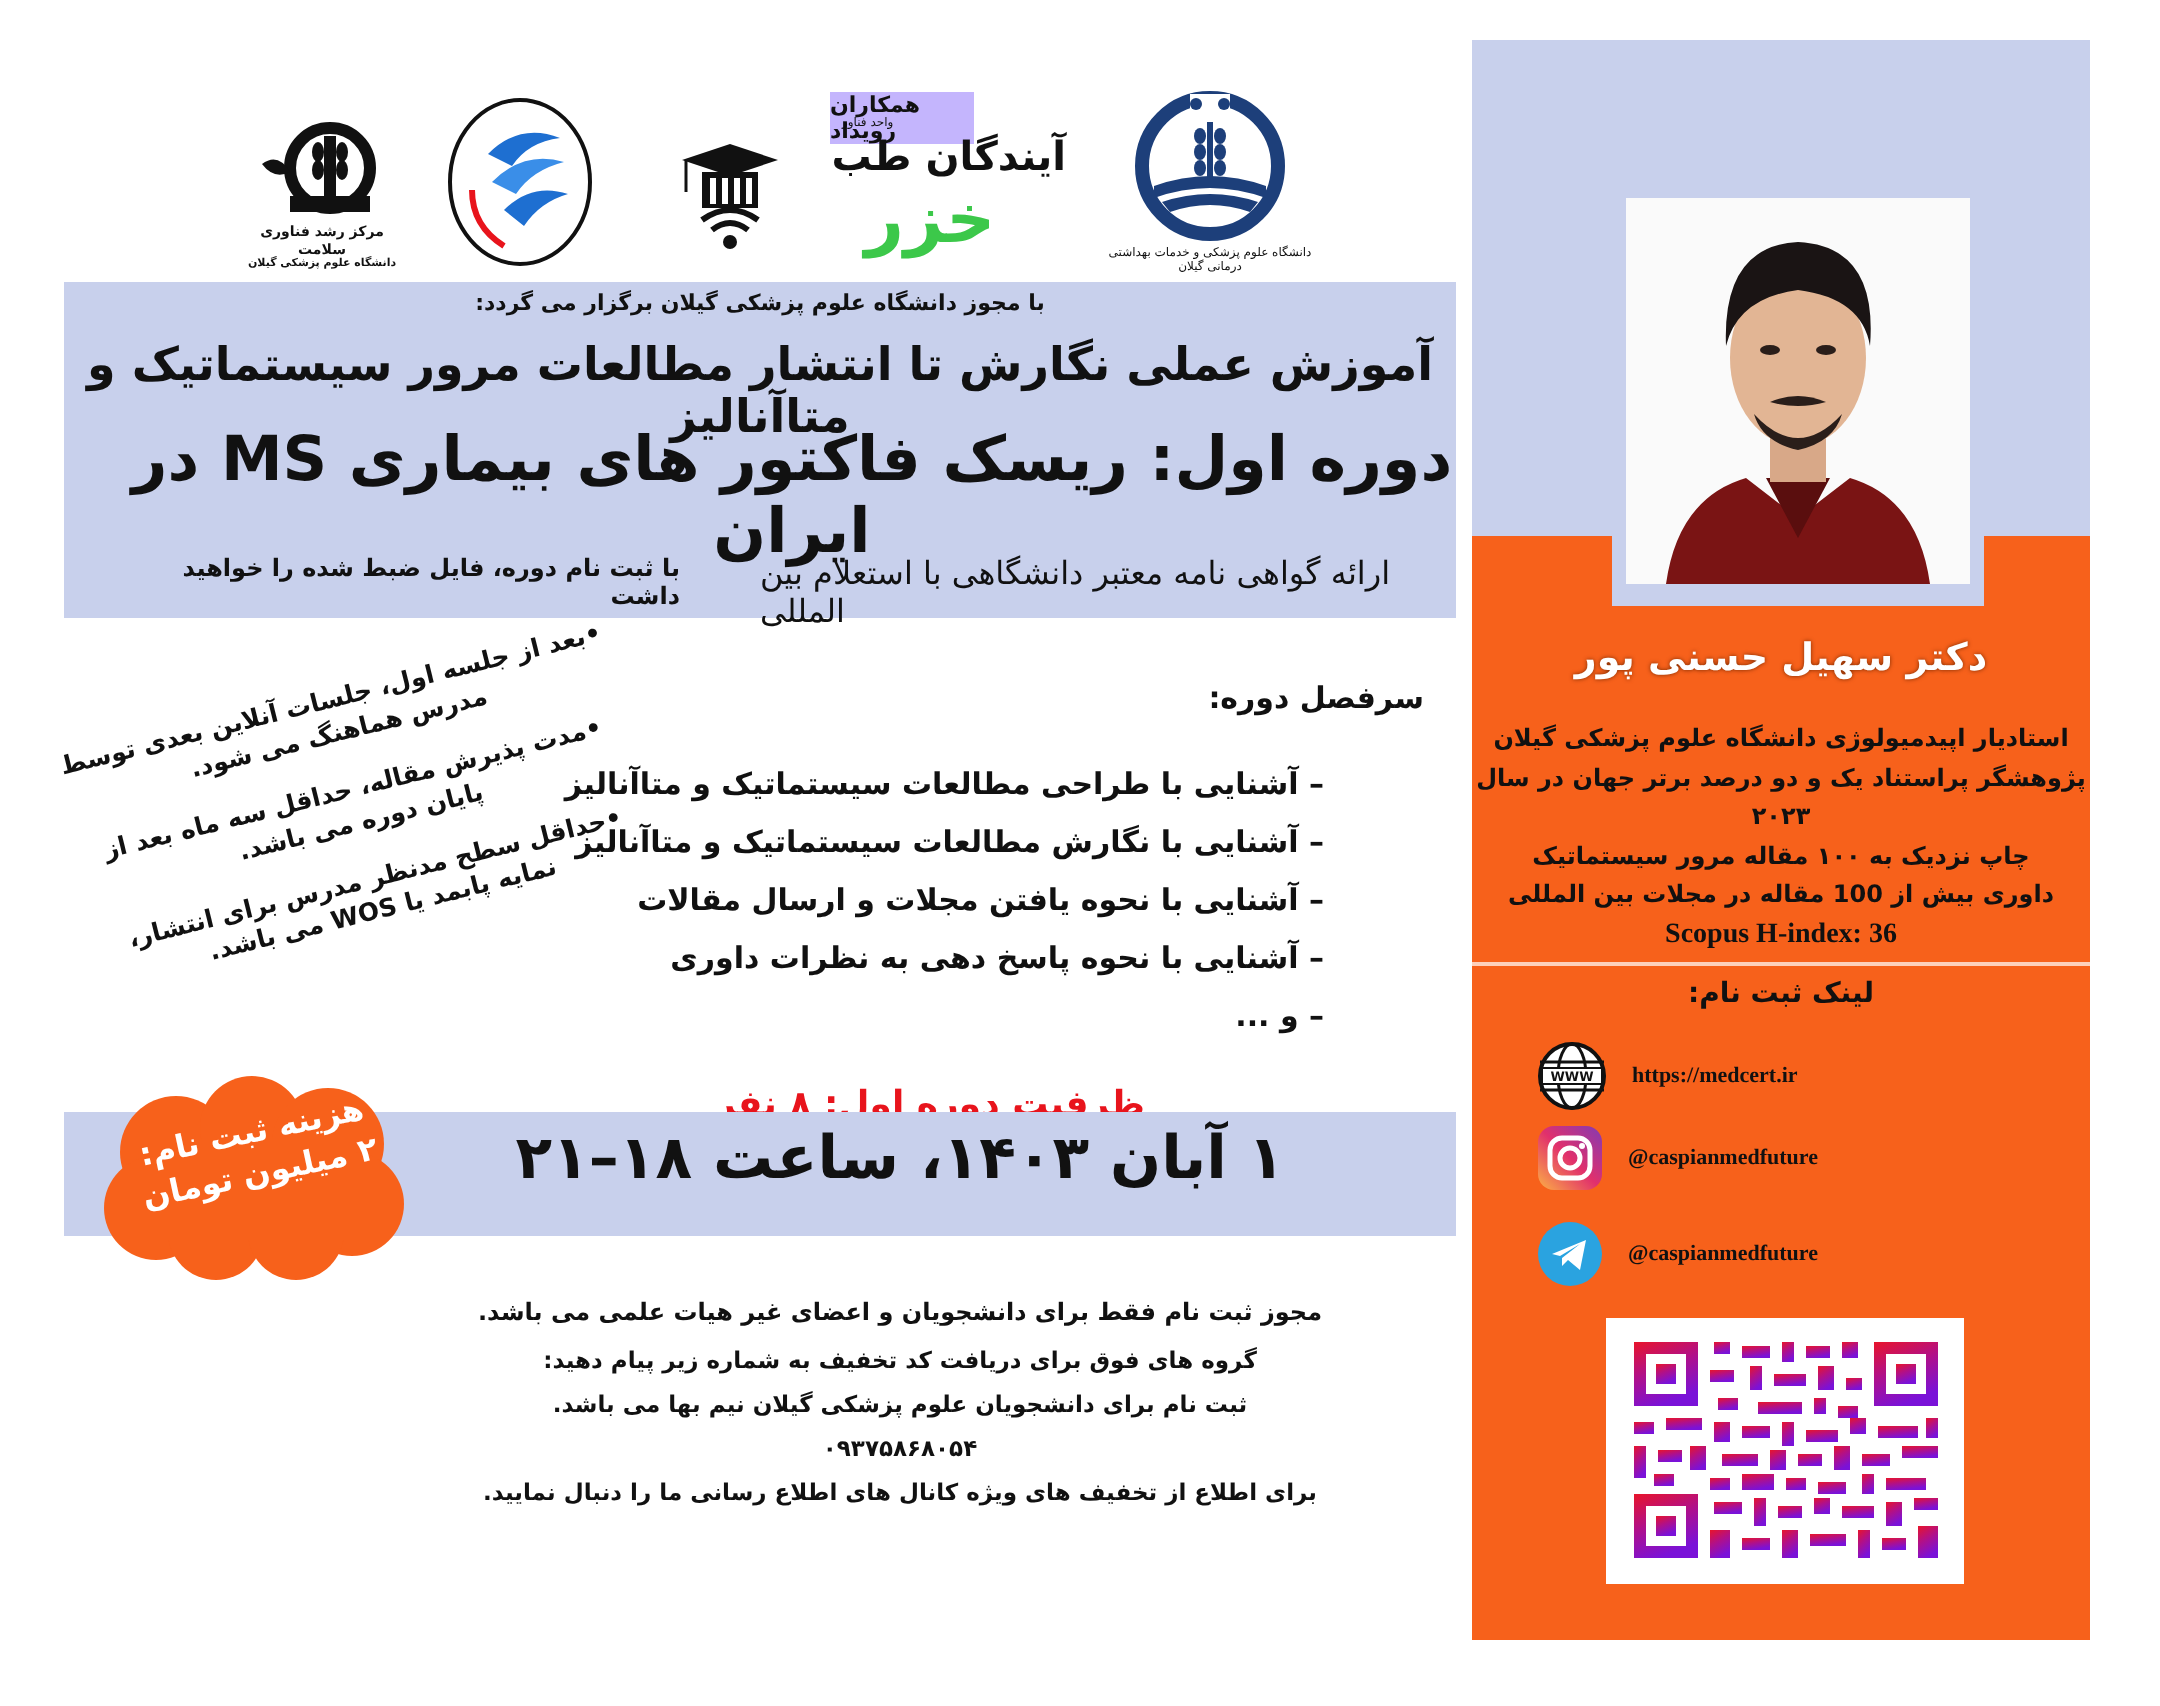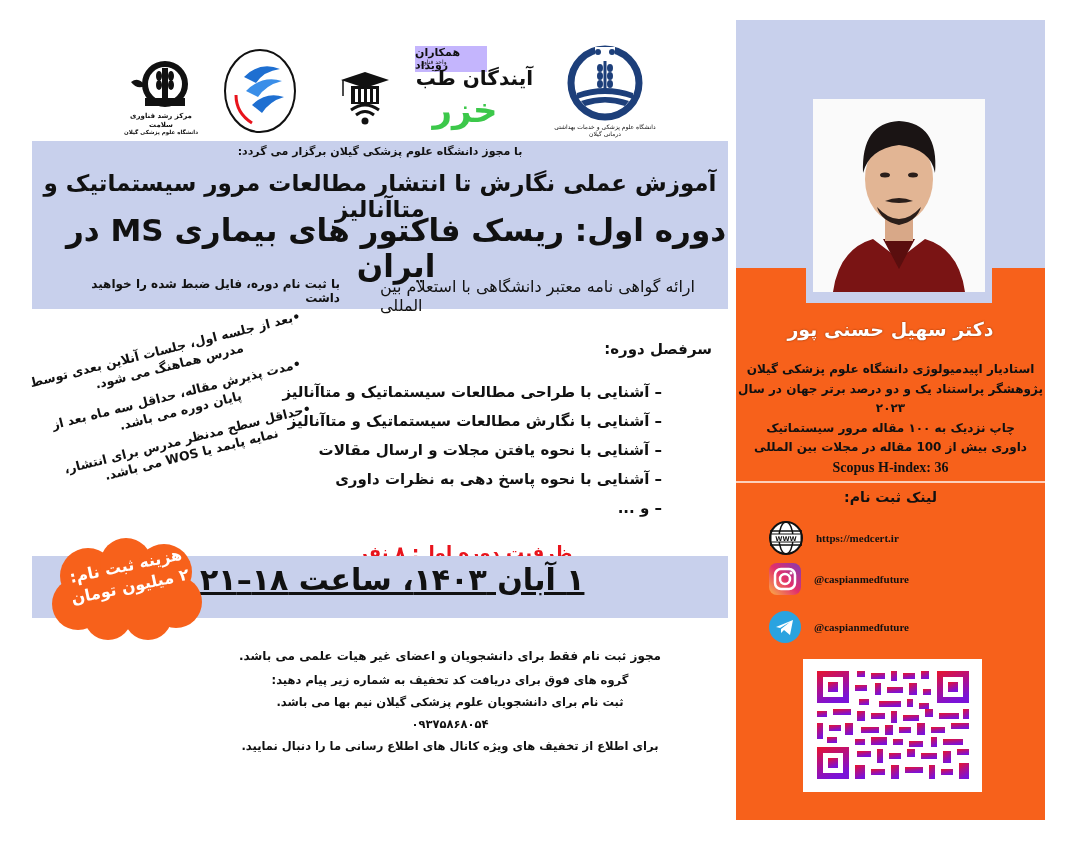--- a/index.html
+++ b/index.html
@@ -26,21 +26,21 @@
   .note { margin-bottom: 12px; }
 
   
   .syllabus { left: 300px; top: 340px; width: 412px; text-align: right; }
   .syllabus-title { font-size: 15px; font-weight: bold; margin-bottom: 20px; }
   .syllabus-item { font-size: 15px; font-weight: bold; line-height: 29px; padding-right: 50px; white-space: nowrap; }
   .capacity { left: 300px; top: 526px; width: 330px; text-align: center; font-size: 18px; font-weight: bold; color: #e8141c; margin-top: 16px; }
 
   
   .date-band { left: 32px; top: 556px; width: 696px; height: 62px; background: #c8d0ec; }
-  .date-text { left: 200px; top: 562px; width: 500px; text-align: left; font-size: 30px; font-weight: bold; text-decoration: underline; }
+  .date-text { left: 200px; top: 562px; width: 500px; text-align: center; font-size: 30px; font-weight: bold; }
 
   
   .cloud { left: 48px; top: 536px; width: 156px; height: 106px; }
   .cloud-text { left: 58px; top: 556px; width: 140px; text-align: center; color: #fff; font-size: 16px; font-weight: bold; transform: rotate(-12deg); line-height: 1.3; }
 
   
   .bottom-notes { left: 200px; top: 643px; width: 500px; text-align: center; font-weight: bold; }
   .bn-1 { font-size: 12px; line-height: 26px; }
   .bn-2 { font-size: 11.5px; line-height: 22px; }
 

